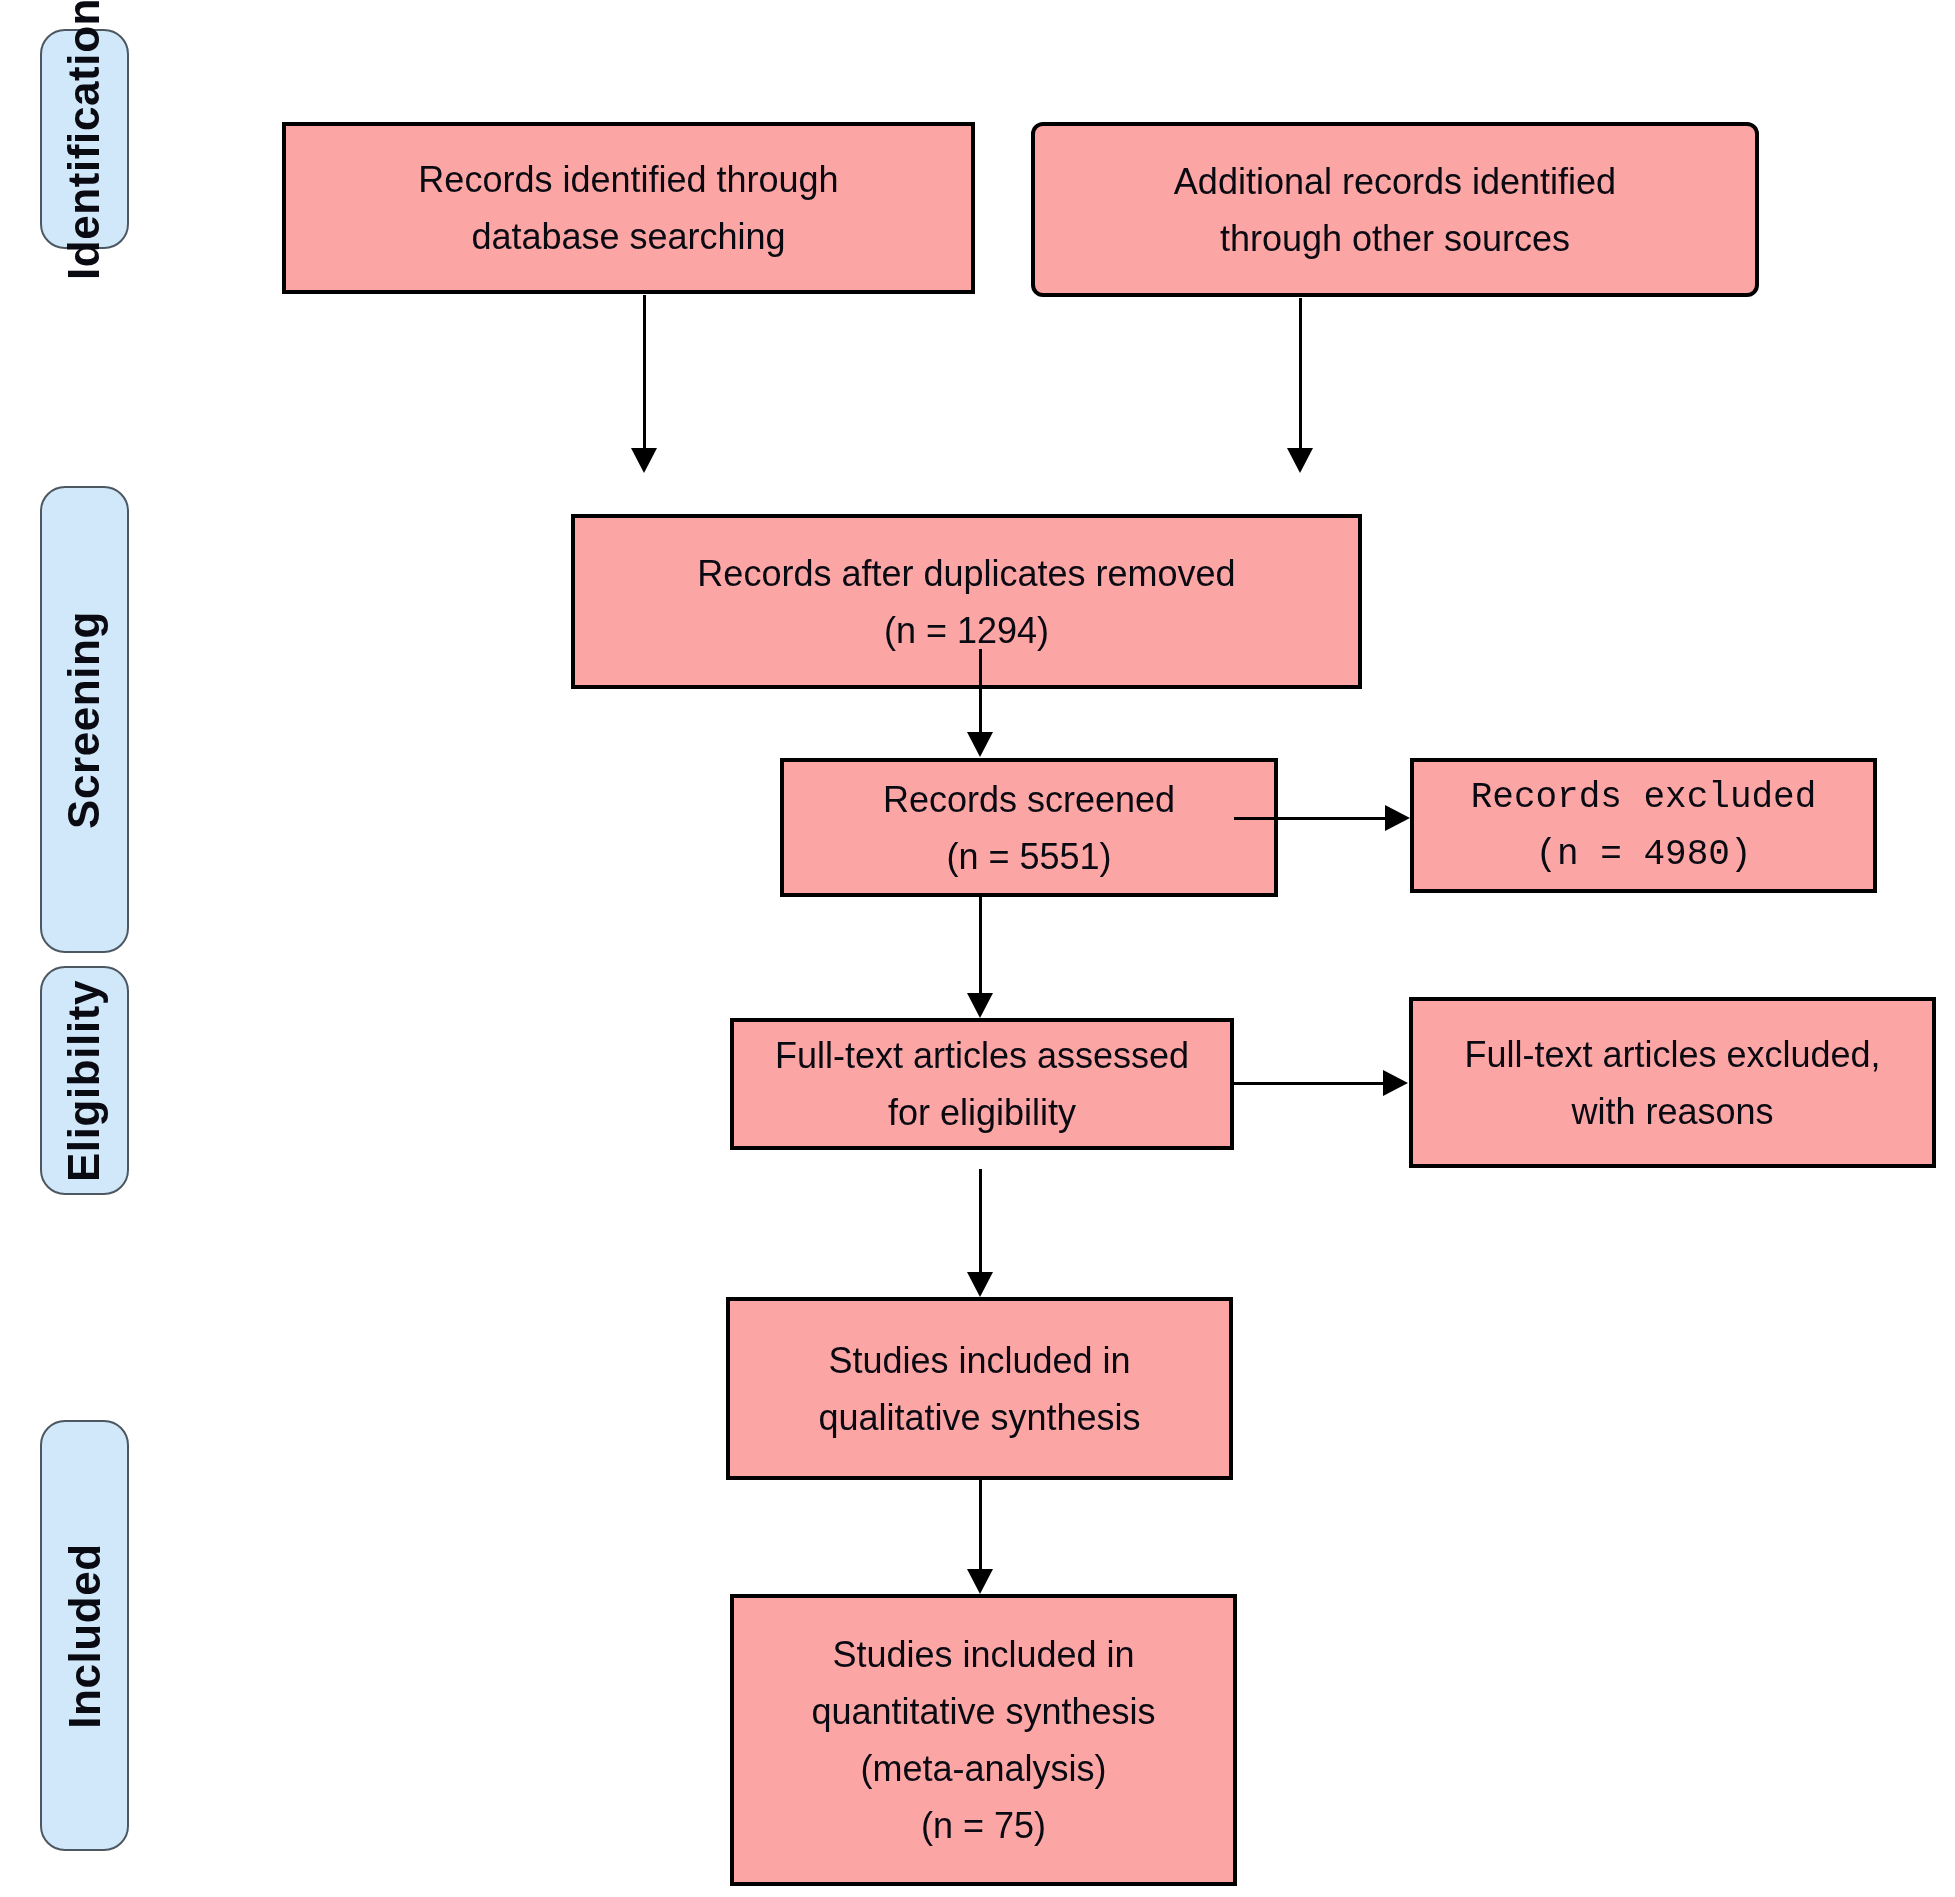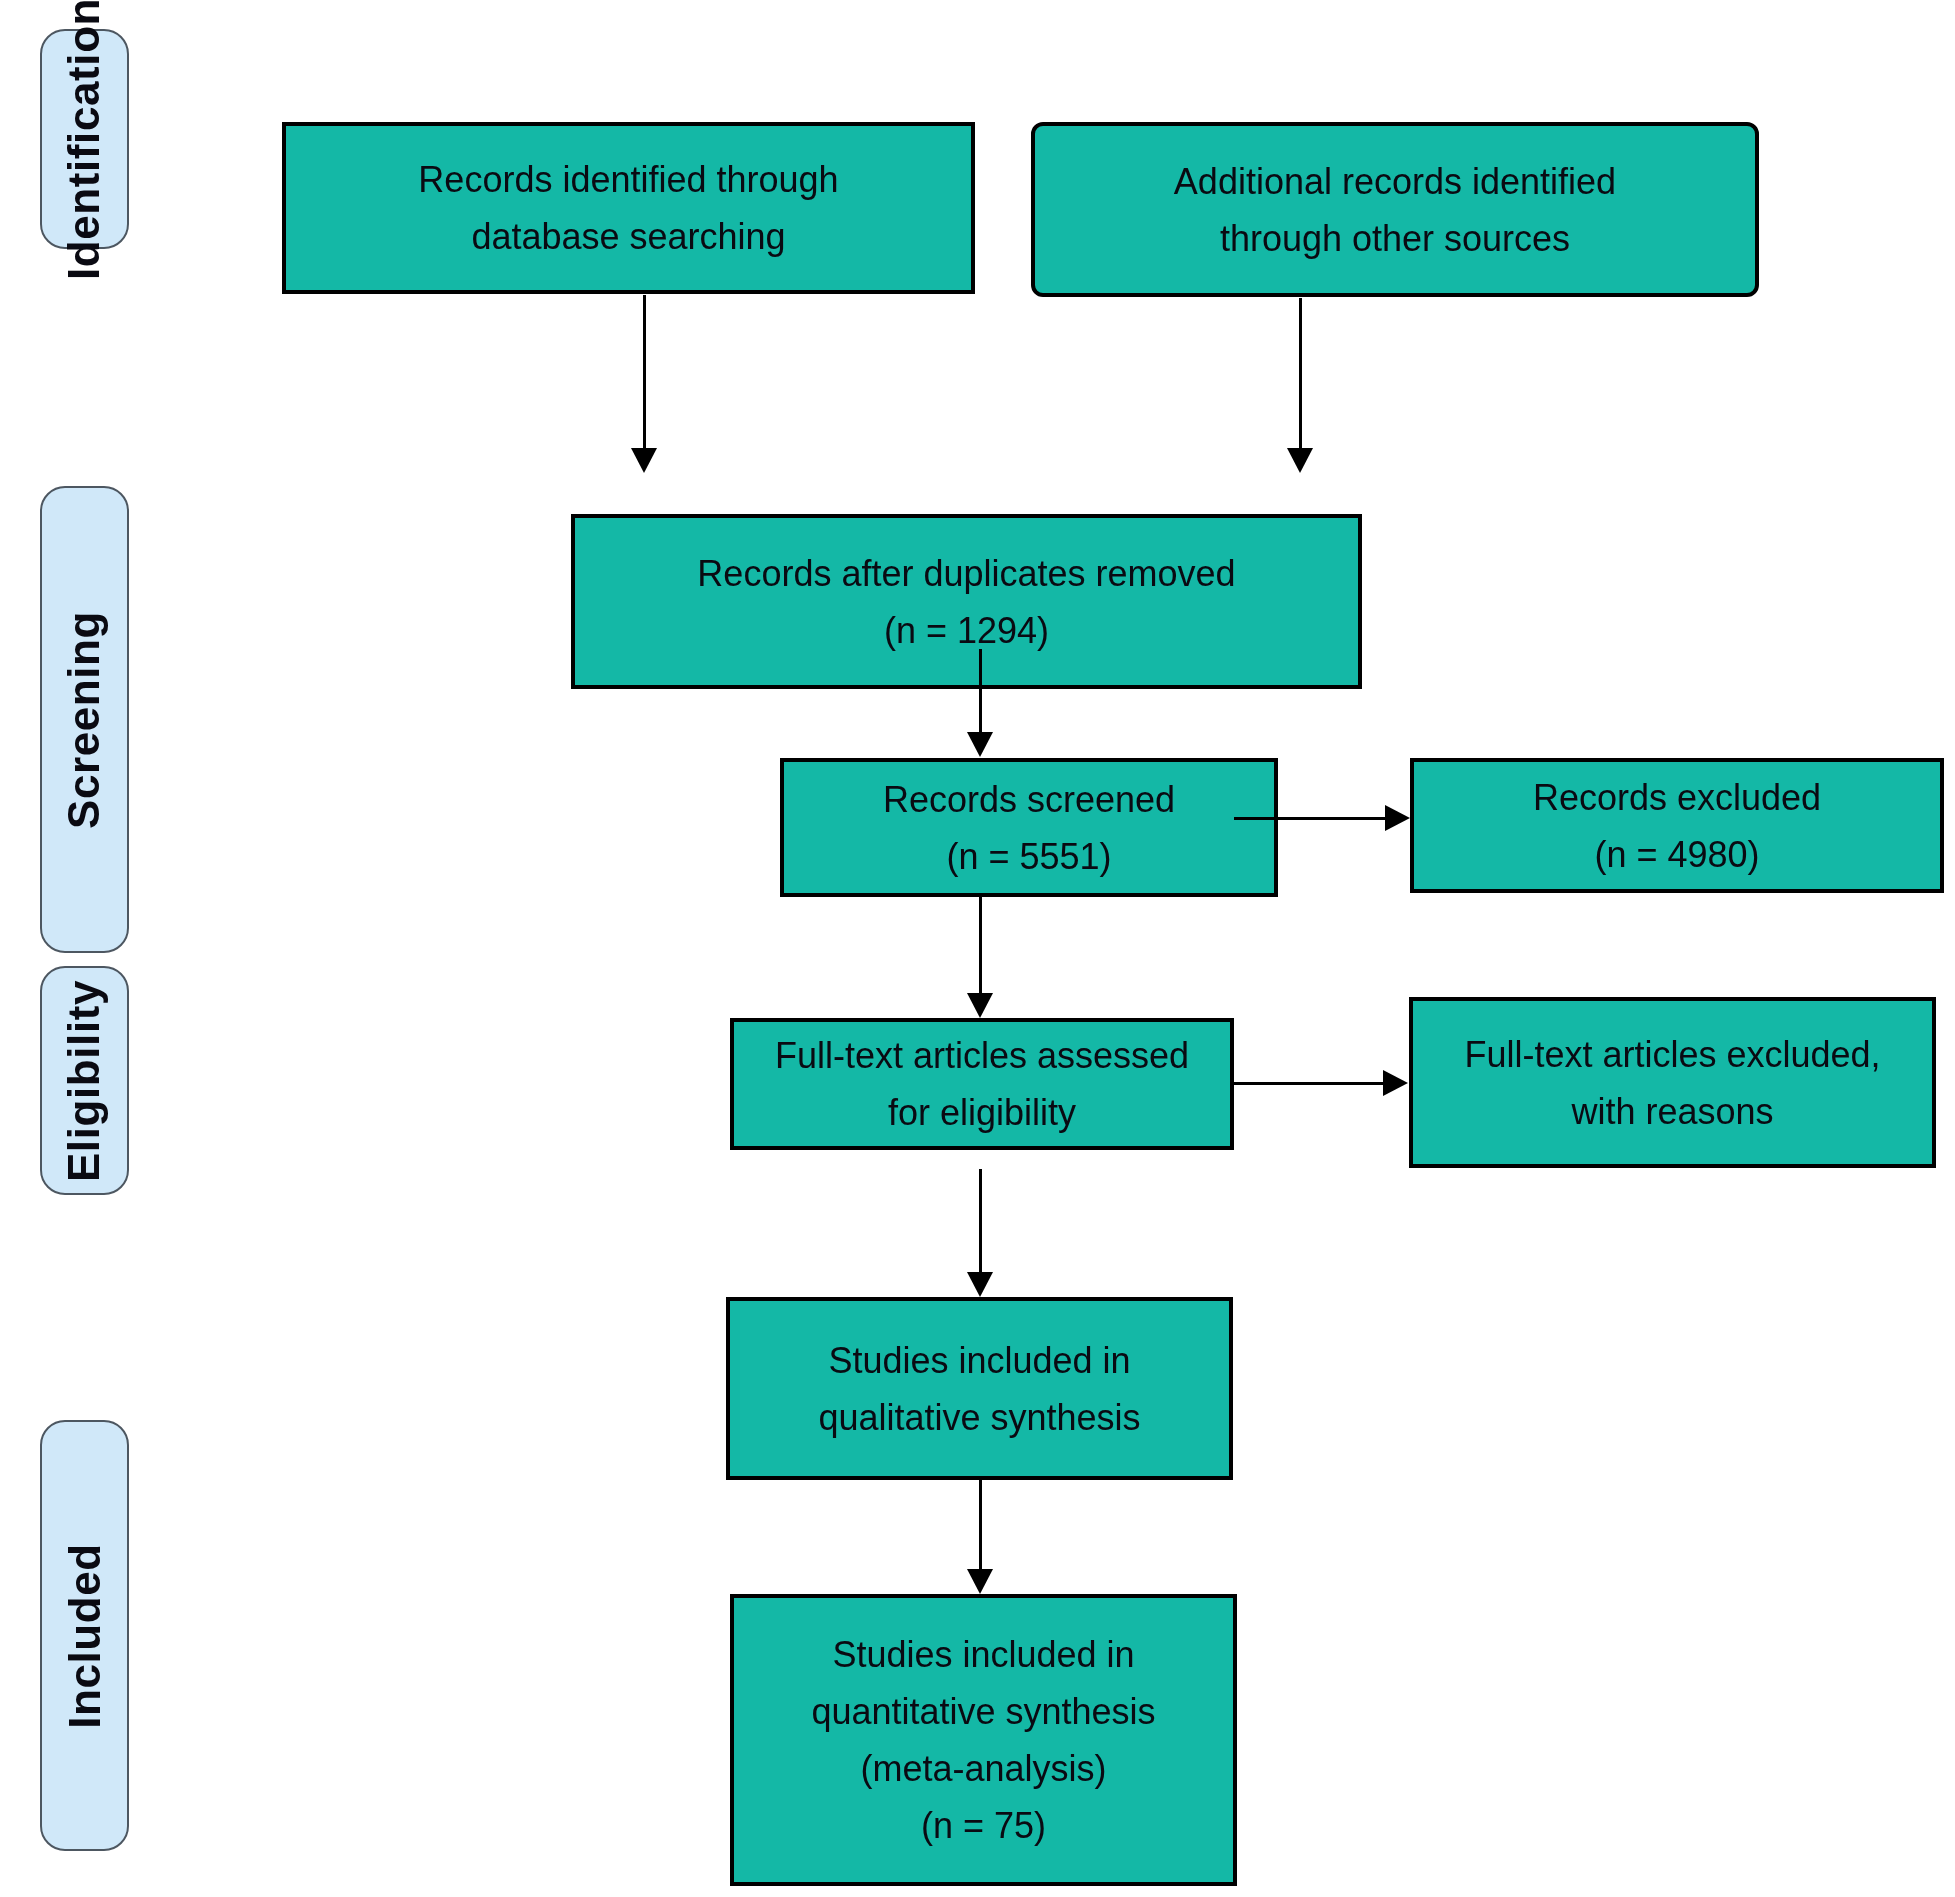--- a/index.html
+++ b/index.html
@@ -24,21 +24,21 @@
     transform:rotate(-90deg);
     white-space:nowrap;
     font-weight:bold;
     font-size:44px;
     letter-spacing:0.6px;
     color:#0a0a12;
   }
   
   .node{
     position:absolute;
-    background:#14b8a6;
+    background:#fca5a5;
     border:4.4px solid #000000;
     box-sizing:border-box;
     display:flex;flex-direction:column;
     align-items:center;justify-content:center;
     text-align:center;
   }
   .node .line{
     font-size:36px;
     line-height:57px;
     white-space:nowrap;
@@ -88,21 +88,21 @@
 
   <div class="node" style="left:571px;top:474px;width:791px;height:175px;margin-top:40px;">
     <div class="line">Records after duplicates removed</div>
     <div class="line">(n = 1294)</div>
   </div>
 
   <div class="node" style="left:780px;top:758px;width:498px;height:139px;">
     <div class="line">Records screened</div>
     <div class="line">(n = 5551)</div>
   </div>
-  <div class="node" style="left:1410px;top:758px;width:534px;height:135px;">
+  <div class="node" style="left:1410px;top:758px;width:467px;height:135px;font-family:Liberation Mono, monospace;">
     <div class="line">Records excluded</div>
     <div class="line">(n = 4980)</div>
   </div>
 
   <div class="node" style="left:730px;top:1018px;width:504px;height:132px;">
     <div class="line">Full-text articles assessed</div>
     <div class="line">for eligibility</div>
   </div>
   <div class="node" style="left:1409px;top:997px;width:527px;height:171px;">
     <div class="line">Full-text articles excluded,</div>

